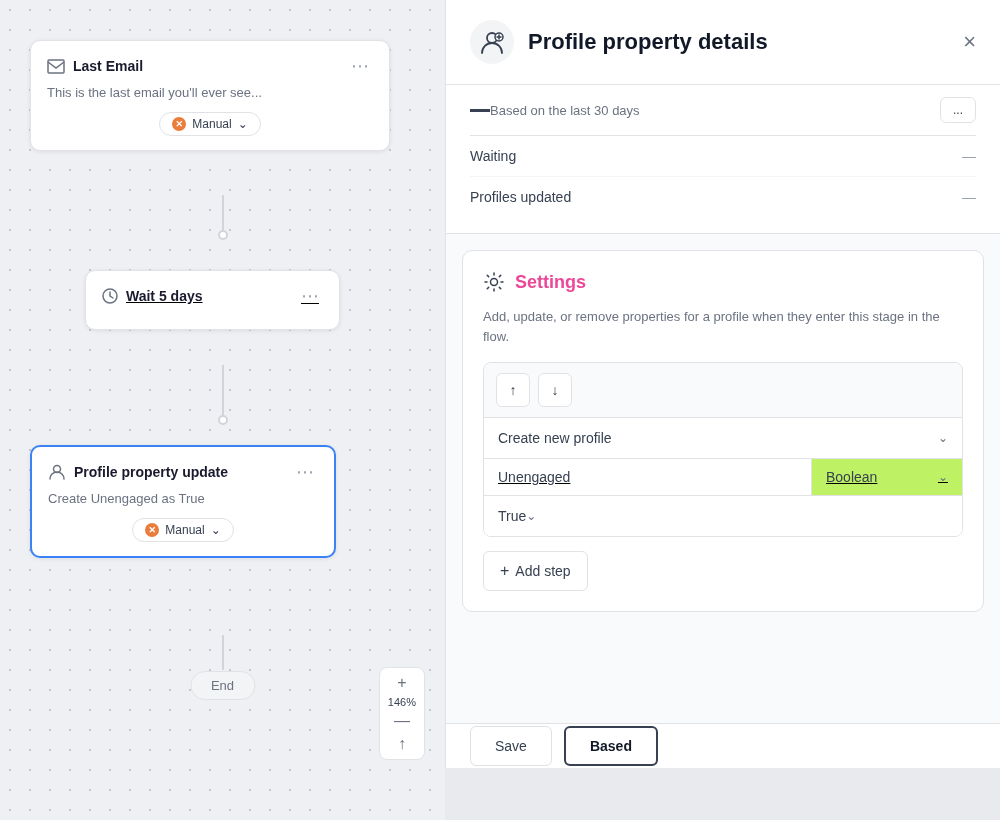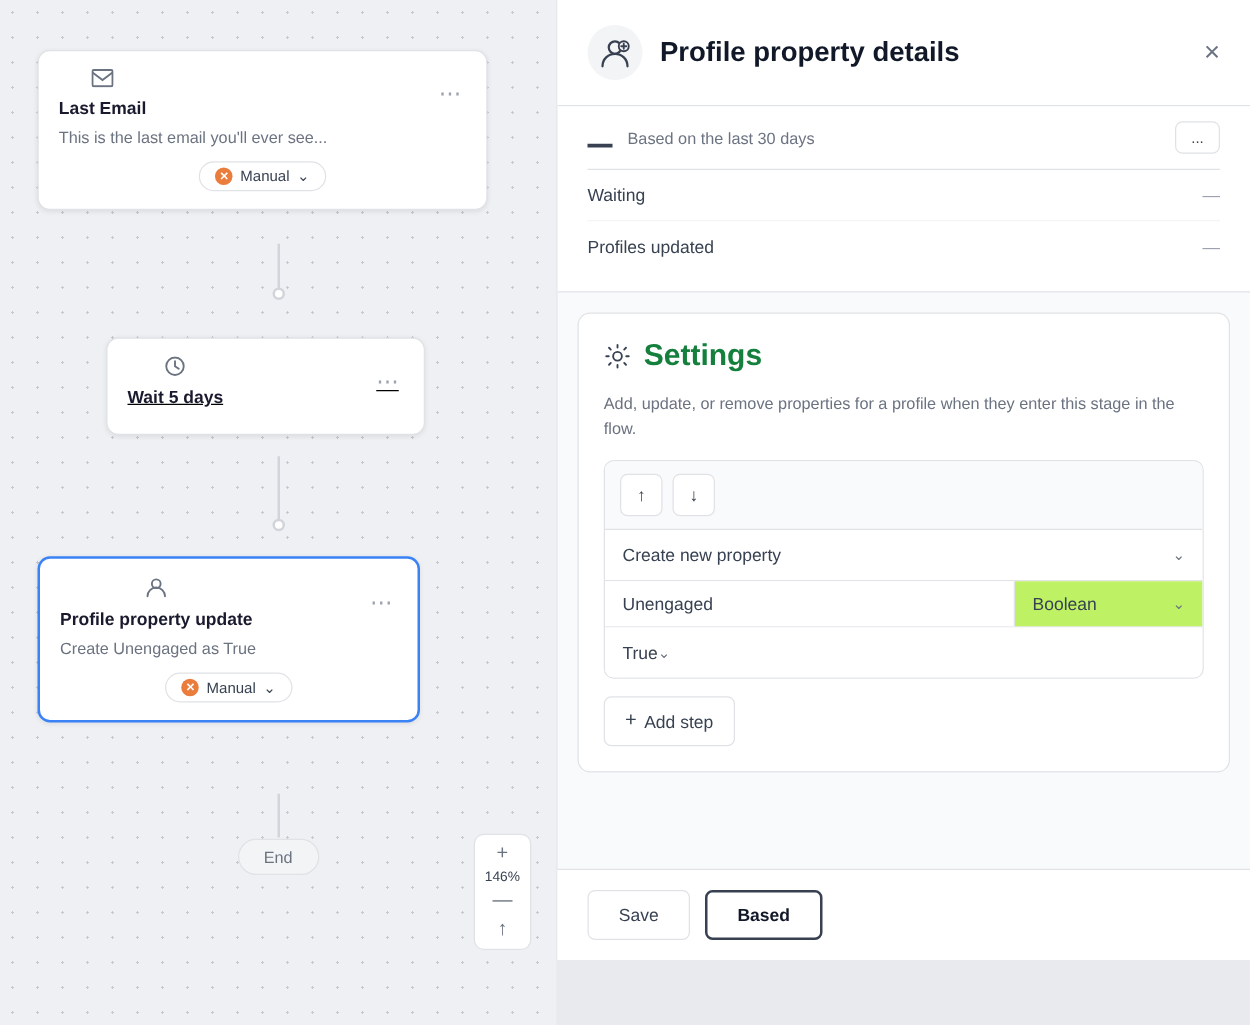--- a/index.html
+++ b/index.html
@@ -37,21 +37,20 @@
       display: flex;
       align-items: center;
       justify-content: space-between;
       margin-bottom: 8px;
     }
 
     .node-title-row {
       display: flex;
       align-items: center;
       gap: 8px;
-      flex-direction: column;
     }
 
     .node-title {
       font-size: 14px;
       font-weight: 600;
       color: #1a1a2e;
     }
 
     .node-body {
       font-size: 13px;
@@ -242,22 +241,22 @@
     .stats-top-bar {
       display: flex;
       align-items: center;
       justify-content: space-between;
       padding: 12px 0;
       border-bottom: 1px solid #e0e2e6;
     }
 
     .stats-label {
       display: flex;
-      align-items: flex-end;
-      gap: 12px;
+      align-items: center;
+      gap: 0;
       font-size: 13px;
       color: #6b7280;
     }
 
     .stats-bar {
       width: 20px;
       height: 3px;
       background: #374151;
     }
 
@@ -302,23 +301,23 @@
     }
 
     .settings-header {
       display: flex;
       align-items: center;
       gap: 10px;
       margin-bottom: 14px;
     }
 
     .settings-title {
-      font-size: 24px;
+      font-size: 18px;
       font-weight: 600;
-      color: #15803d;
+      color: #ec4899;
     }
 
     .settings-desc {
       font-size: 13px;
       color: #6b7280;
       margin-bottom: 16px;
       line-height: 1.5;
     }
 
     .property-container {
@@ -358,20 +357,21 @@
       border-bottom: 1px solid #e0e2e6;
       cursor: pointer;
       font-size: 14px;
       color: #374151;
     }
 
     .property-fields {
       display: flex;
       gap: 0;
       border-bottom: 1px solid #e0e2e6;
+      text-decoration: underline;
     }
 
     .property-name-input {
       flex: 1;
       padding: 10px 14px;
       border: none;
       border-right: 1px solid #e0e2e6;
       font-size: 14px;
       color: #374151;
       outline: none;
@@ -422,21 +422,21 @@
 
     .plus-icon {
       font-size: 16px;
       color: #374151;
     }
 
     
     .panel-footer {
       display: flex;
       gap: 12px;
-      padding: 16px 24px;
+      padding: 2px 24px;
       background: #fff;
       border-top: 1px solid #e0e2e6;
     }
 
     .save-btn {
       padding: 10px 24px;
       background: #fff;
       border: 1px solid #e0e2e6;
       border-radius: 6px;
       font-size: 14px;
@@ -585,21 +585,21 @@
         <div class="arrow-controls">
           <button class="arrow-btn">
             <span>↑</span>
           </button>
           <button class="arrow-btn">
             <span>↓</span>
           </button>
         </div>
 
         <div class="property-dropdown">
-          <span>Create new property</span>
+          <span>Create new profile</span>
           <span class="chevron-icon">⌄</span>
         </div>
 
         <div class="property-fields">
           <input class="property-name-input" type="text" value="Unengaged" style="">
           <div class="type-dropdown">
             <span>Boolean</span>
             <span class="chevron-icon">⌄</span>
           </div>
         </div>

